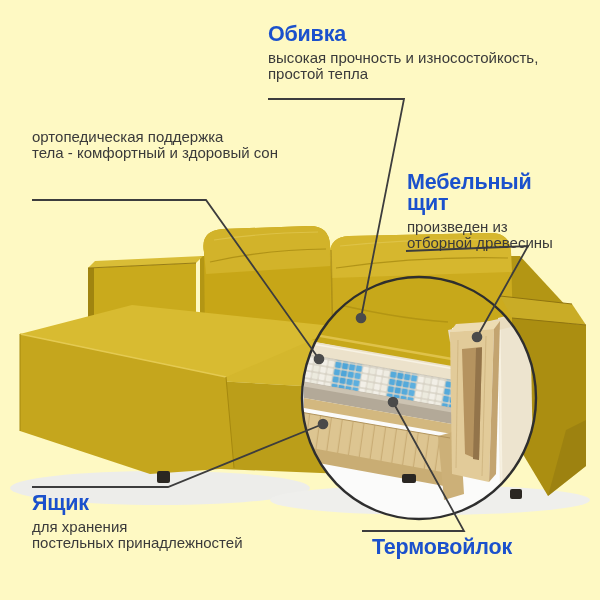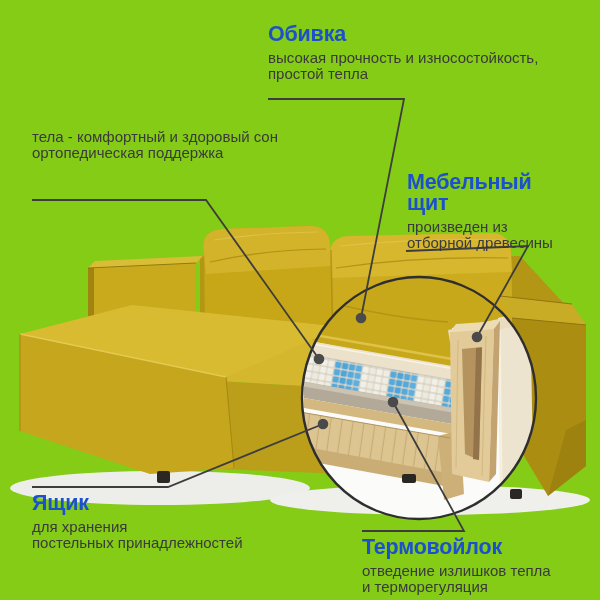--- a/index.html
+++ b/index.html
@@ -1,17 +1,17 @@
 <!DOCTYPE html>
 <html style="--accent: #1b51cc; --text-dark: #3a3a3a;"><head>
 <meta charset="utf-8">
 <style>
   html,body{margin:0;padding:0;background:#e9e9e9;}
   .stage{
-    position:relative;width:600px;height:600px;background:#84cc16;
+    position:relative;width:600px;height:600px;background:#fef9c3;
     overflow:hidden;font-family:"Liberation Sans",sans-serif;
     -webkit-font-smoothing:antialiased;
   }
   .art{position:absolute;left:0;top:0;}
   .callout{position:absolute;}
   .callout .title{
     color:var(--accent,#1b51cc);font-weight:700;font-size:21.5px;line-height:21px;
     white-space:nowrap;letter-spacing:-0.2px;
   }
   .callout .desc{
@@ -171,22 +171,22 @@
       <div>Обивка</div>
     </div>
     <div class="desc">
       <div>высокая прочность и износостойкость,</div>
       <div>простой тепла</div>
     </div>
   </div>
 
   <div class="callout" style="left:32px;top:124px">
     <div class="desc">
+      <div>ортопедическая поддержка</div>
       <div>тела - комфортный и здоровый сон</div>
-      <div>ортопедическая поддержка</div>
     </div>
   </div>
 
   <div class="callout" style="left:407px;top:172px">
     <div class="title">
       <div>Мебельный</div>
       <div>щит</div>
     </div>
     <div class="desc">
       <div>произведен из</div>
@@ -197,23 +197,19 @@
   <div class="callout" style="left:32px;top:493px">
     <div class="title">
       <div>Ящик</div>
     </div>
     <div class="desc">
       <div>для хранения</div>
       <div>постельных принадлежностей</div>
     </div>
   </div>
 
-  <div class="callout" style="left:362px;top:537px">
+  <div class="callout" style="left:372px;top:537px">
     <div class="title">
       <div>Термовойлок</div>
     </div>
-    <div class="desc">
-      <div>отведение излишков тепла</div>
-      <div>и терморегуляция</div>
-    </div>
   </div>
 
 </div>
 
 </body></html>

